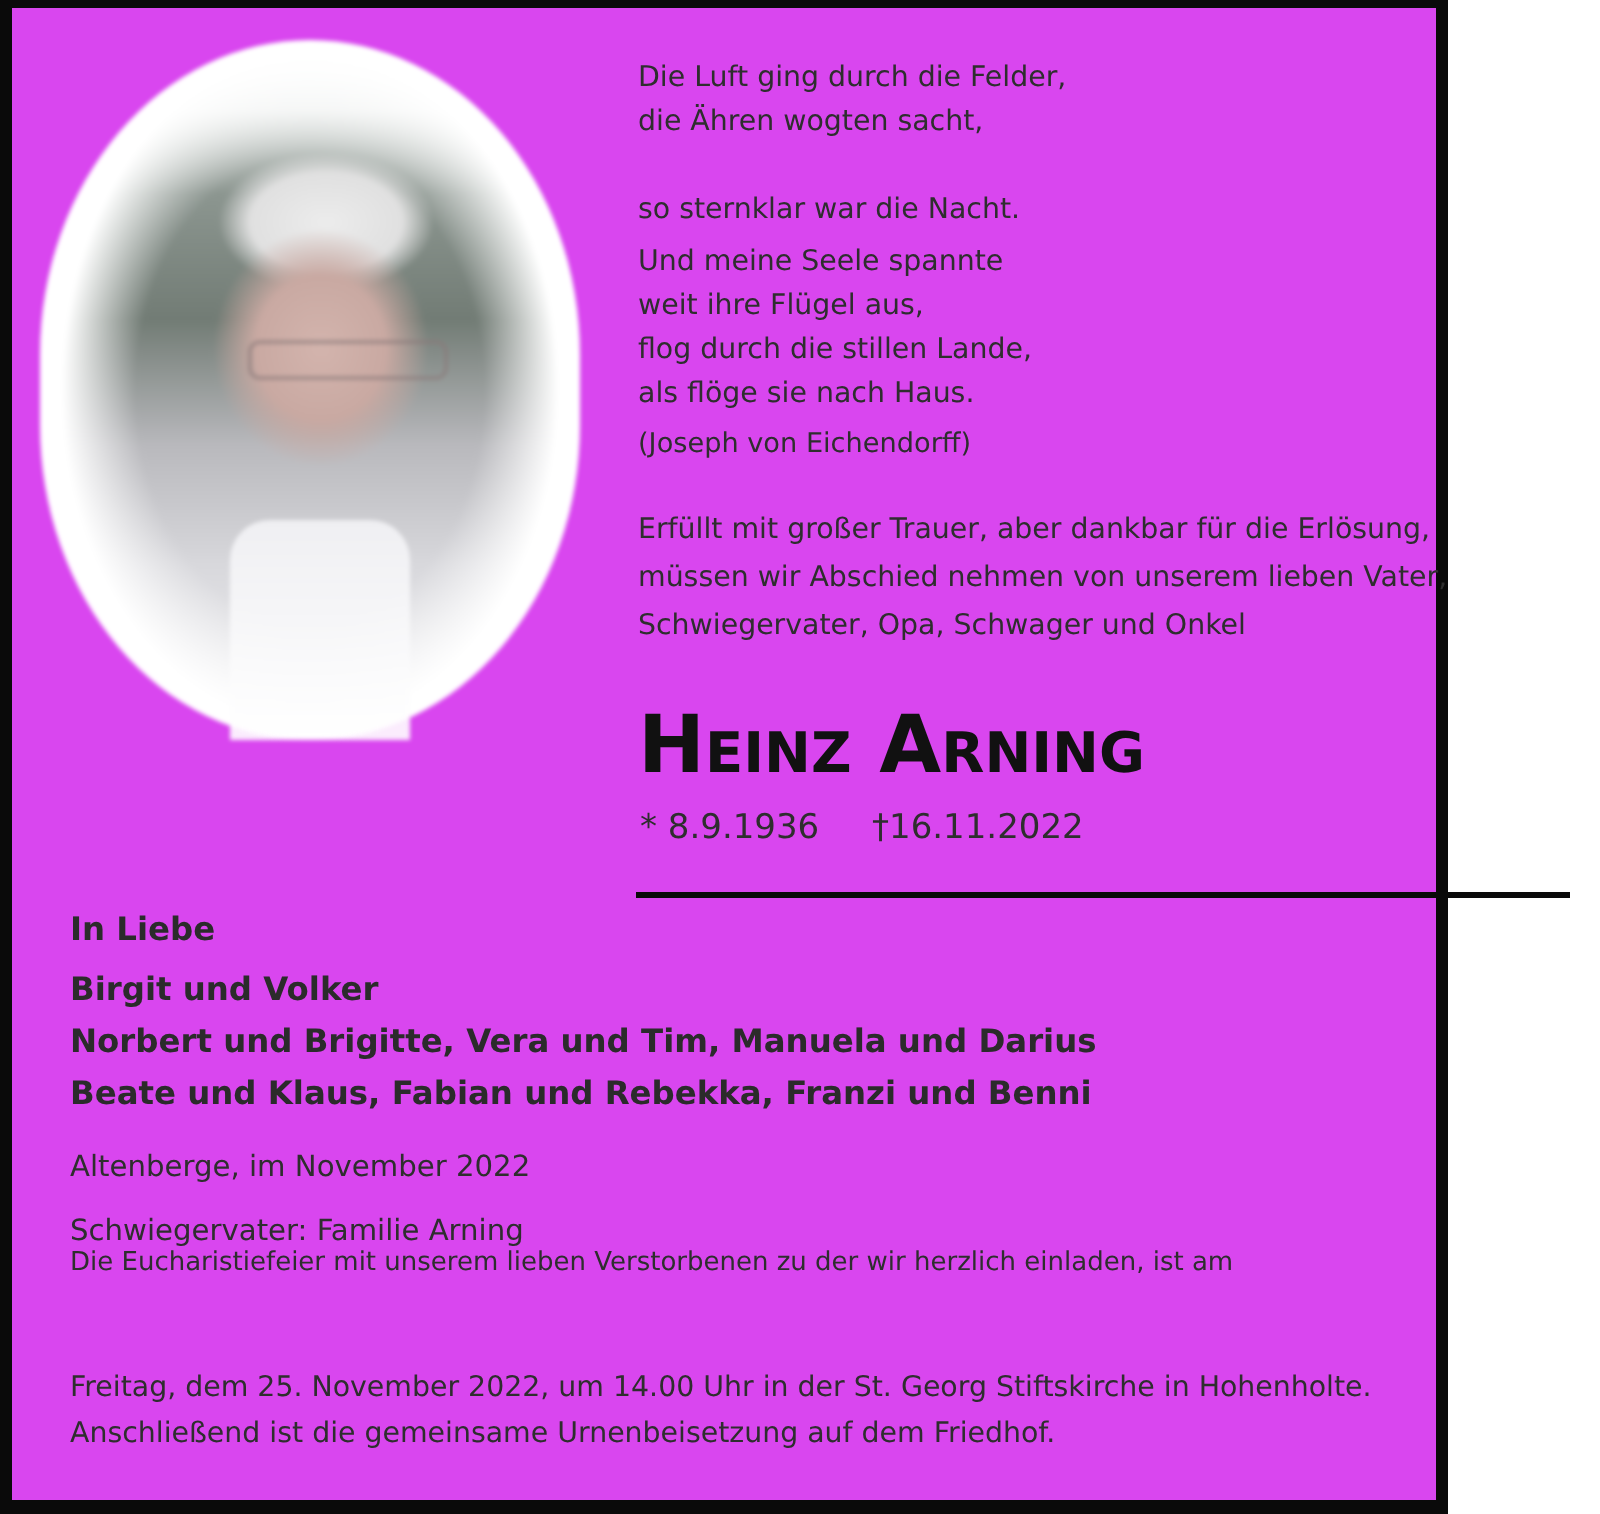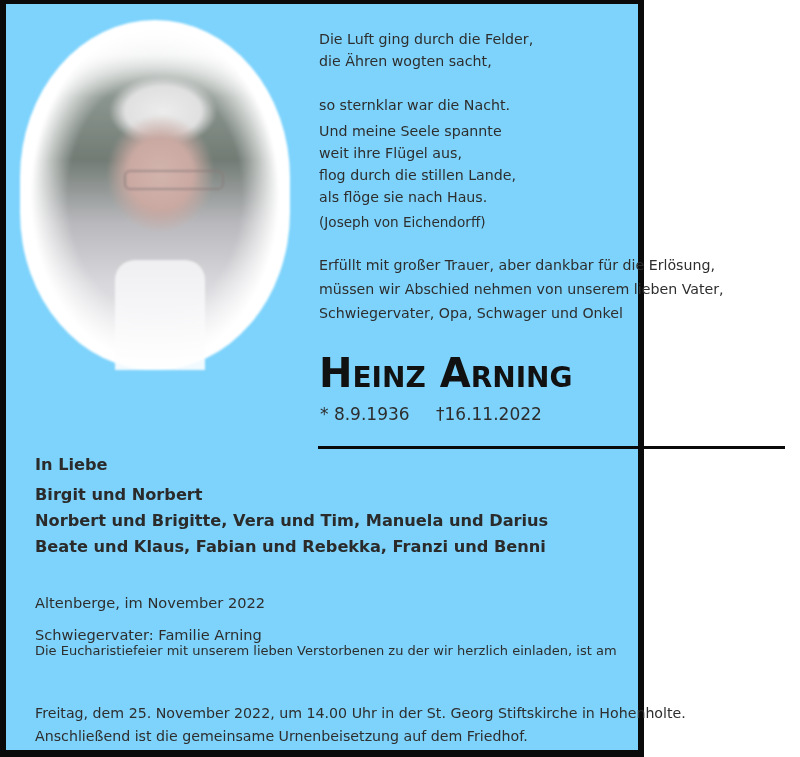--- a/index.html
+++ b/index.html
@@ -1,24 +1,24 @@
 <!DOCTYPE html>
 <html><head>
 <meta charset="utf-8">
 <style>
   html, body { margin: 0; padding: 0; background: #ffffff; }
   body { width: 800px; height: 757px; position: relative; overflow: hidden; }
   .frame {
-    position: absolute; left: 0; top: 0; width: 644px; height: 757px;
+    position: absolute; left: 0; top: 0; width: 724px; height: 757px;
     box-sizing: border-box;
     border-top: 4px solid #0a0a0a;
     border-left: 6px solid #0a0a0a;
     border-right: 6px solid #0a0a0a;
     border-bottom: 7px solid #0a0a0a;
-    background: #7dd3fc;
+    background: #d946ef;
   }
   .txt { font-family: "DejaVu Sans", sans-serif; color: #2e2e2e; position: absolute; white-space: nowrap; }
   .photo {
     position: absolute; left: 14px; top: 16px; width: 270px; height: 350px;
     border-radius: 50% / 45%;
     background:
       radial-gradient(ellipse 46% 48% at 50% 50%, rgba(255,255,255,0) 70%, rgba(255,255,255,1) 100%),
       radial-gradient(ellipse 20% 17% at 52% 44%, #d3b4ad 0%, #c9a9a2 60%, rgba(201,169,162,0) 100%),
       radial-gradient(ellipse 20% 10% at 53% 26%, #ececec 0%, #e0e0e0 70%, rgba(224,224,224,0) 100%),
       linear-gradient(180deg, #ffffff 0%, #eef0ef 10%, #8c9690 22%, #727c75 40%, #b9b9bd 58%, #d8d8dc 75%, #f4f4f6 100%);
@@ -36,21 +36,21 @@
   }
   .poem { left: 313px; font-size: 14.2px; line-height: 22px; }
   .name {
     left: 313px; top: 346px; font-family: "DejaVu Sans", sans-serif; font-weight: bold;
     font-variant: small-caps; font-size: 40px; color: #111111; letter-spacing: 0px;
   }
   .dates { left: 314px; top: 400px; font-size: 17px; }
   .rule { position: absolute; left: 312px; top: 442px; width: 467px; height: 3px; background: #0a0a0a; }
   .bold { font-weight: bold; color: #2b2b2b; }
   .b16 { font-size: 16.2px; }
-  .n14 { font-size: 14.6px; margin-top: 19px; }
+  .n14 { font-size: 14.6px; }
   .sig { left: 29px; }
 </style>
 </head>
 <body>
 
 <div class="frame">
 
   <div class="photo" title="Portrait of Heinz Arning">
     <div class="photo-glasses"></div>
     <div class="photo-shirt"></div>
@@ -69,21 +69,21 @@
   <div class="txt poem" style="top:250px">Erfüllt mit großer Trauer, aber dankbar für die Erlösung,</div>
   <div class="txt poem" style="top:274px">müssen wir Abschied nehmen von unserem lieben Vater,</div>
   <div class="txt poem" style="top:298px">Schwiegervater, Opa, Schwager und Onkel</div>
 
   <div class="txt name">Heinz Arning</div>
   <div class="txt dates">* 8.9.1936</div>
   <div class="txt dates" style="left:430px">†16.11.2022</div>
   <div class="rule"></div>
 
   <div class="txt sig bold b16" style="top:451px">In Liebe</div>
-  <div class="txt sig bold b16" style="top:481px">Birgit und Norbert</div>
+  <div class="txt sig bold b16" style="top:481px">Birgit und Volker</div>
   <div class="txt sig bold b16" style="top:507px">Norbert und Brigitte, Vera und Tim, Manuela und Darius</div>
   <div class="txt sig bold b16" style="top:533px">Beate und Klaus, Fabian und Rebekka, Franzi und Benni</div>
 
   <div class="txt sig n14" style="top:571px">Altenberge, im November 2022</div>
   <div class="txt sig n14" style="top:603px">Schwiegervater: Familie Arning</div>
 
   <div class="txt sig n14" style="top:620px; font-size:13px">Die Eucharistiefeier mit unserem lieben Verstorbenen zu der wir herzlich einladen, ist am</div>
   <div class="txt sig n14" style="top:682px; font-size:14.2px">Freitag, dem 25. November 2022, um 14.00 Uhr in der St. Georg Stiftskirche in Hohenholte.</div>
   <div class="txt sig n14" style="top:705px; font-size:14.2px">Anschließend ist die gemeinsame Urnenbeisetzung auf dem Friedhof.</div>
 </div>

